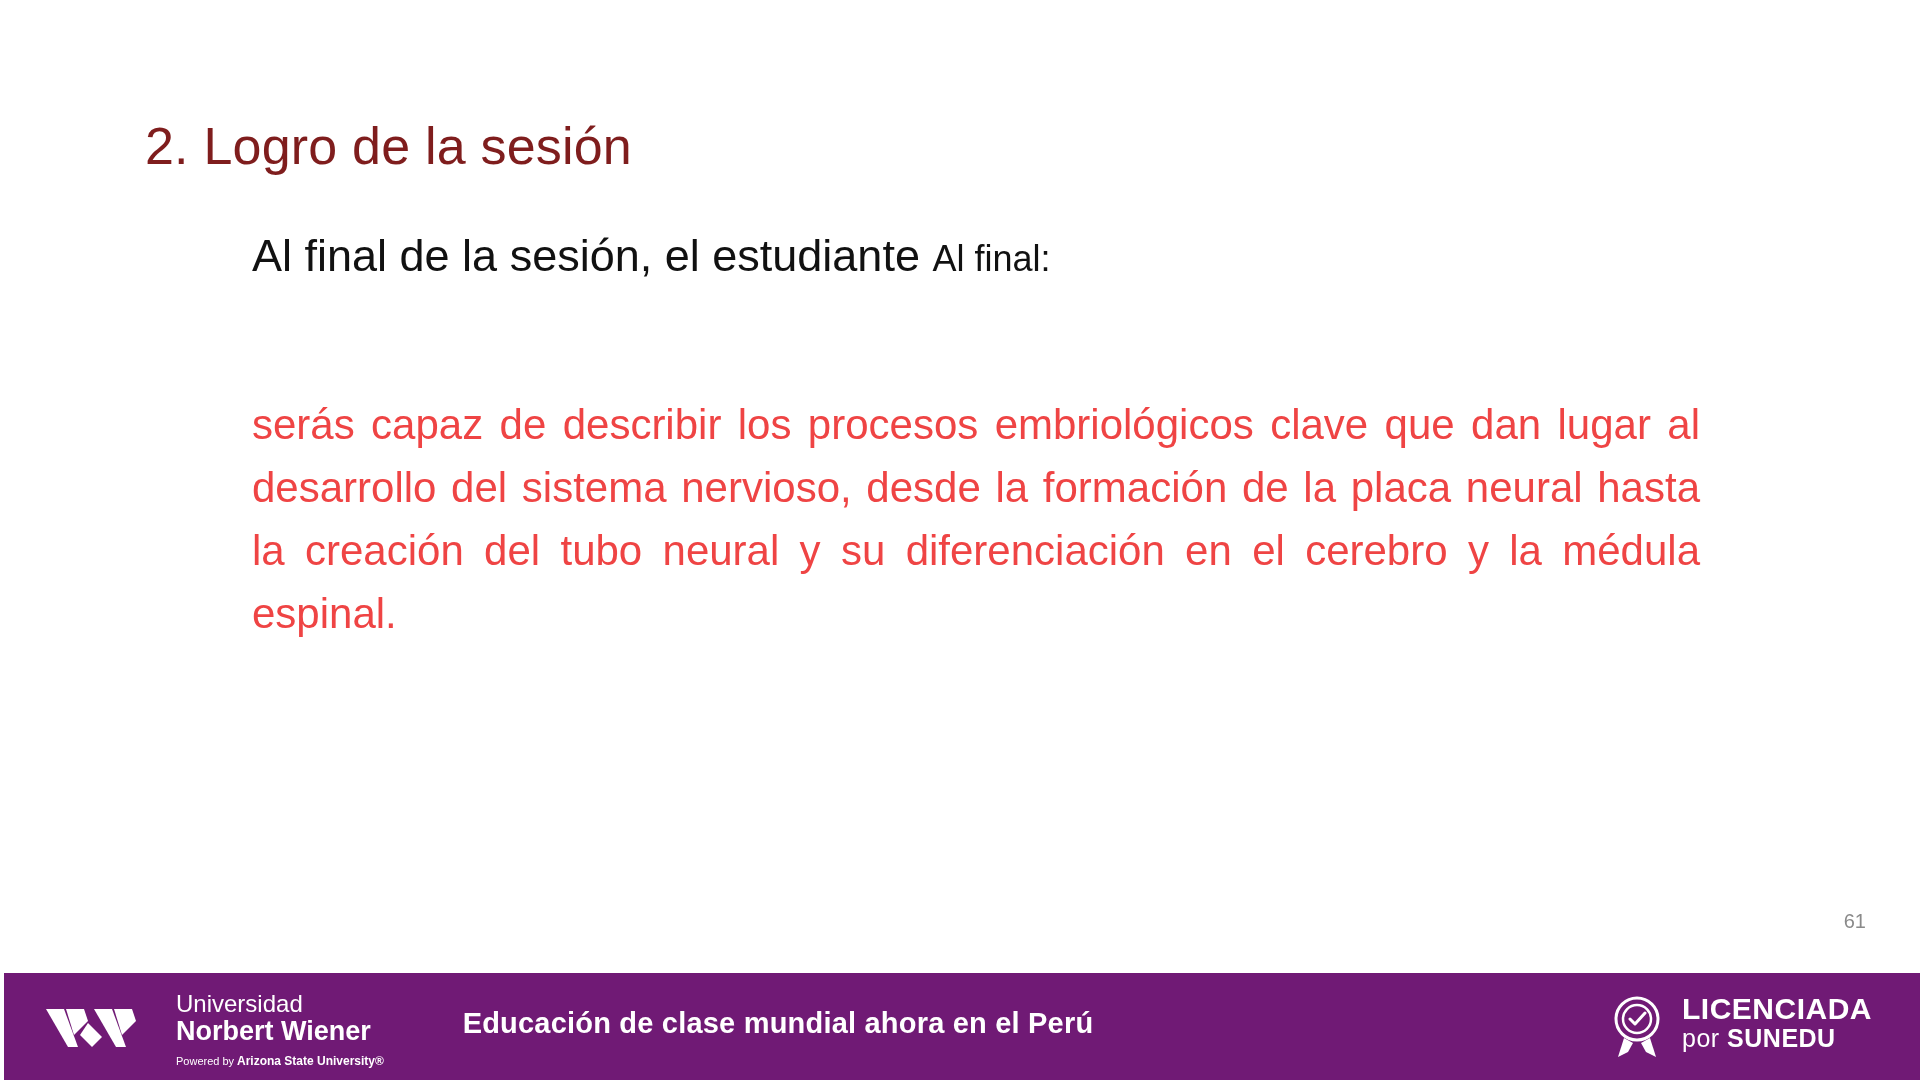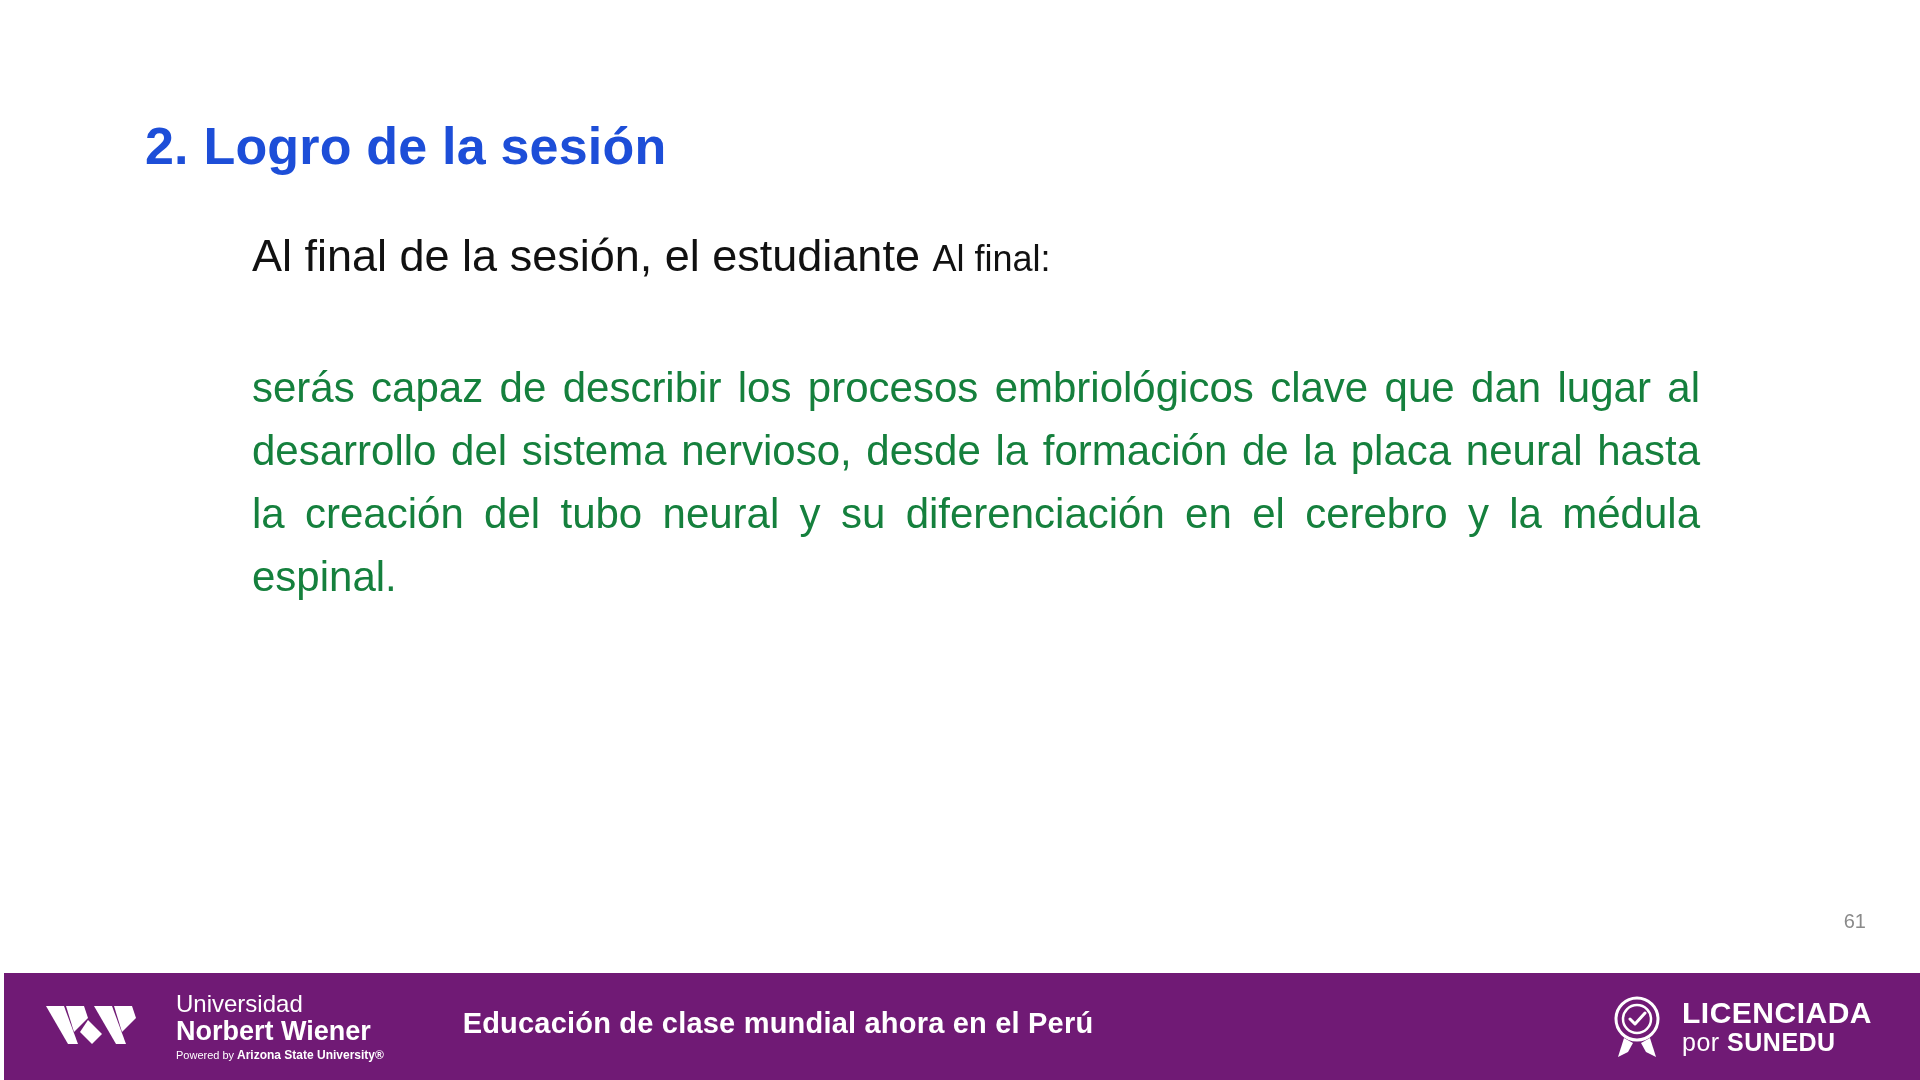--- a/index.html
+++ b/index.html
@@ -17,44 +17,44 @@
     position: relative;
     width: 1920px;
     height: 1080px;
     background: #ffffff;
   }
   .slide-title {
     position: absolute;
     left: 145px;
     top: 116px;
     font-size: 52px;
-    font-weight: bold;
-    color: #1d4ed8;
+    font-weight: normal;
+    color: #7f1d1d;
     letter-spacing: 0.2px;
     white-space: nowrap;
   }
   .body-block {
     position: absolute;
     left: 252px;
     top: 228px;
     width: 1452px;
   }
   .lead-line {
     font-size: 45px;
     color: #111111;
     line-height: 1.25;
     white-space: nowrap;
   }
   .lead-line .lead-small {
     font-size: 36px;
   }
   .paragraph {
-    margin-top: 72px;
+    margin-top: 109px;
     font-size: 42px;
-    color: #15803d;
+    color: #ef4444;
     line-height: 1.5;
     text-align: justify;
     text-justify: inter-word;
     width: 1448px;
   }
   .page-number {
     position: absolute;
     right: 54px;
     top: 910px;
     font-size: 20px;
@@ -90,21 +90,21 @@
     font-size: 24px;
     font-weight: normal;
   }
   .uni-line2 {
     font-size: 27px;
     font-weight: bold;
   }
   .uni-line3 {
     font-size: 12px;
     font-weight: bold;
-    margin-top: 3px;
+    margin-top: 9px;
   }
   .uni-line3 .thin {
     font-weight: normal;
     font-size: 11px;
   }
   .footer-center {
     position: absolute;
     left: 0;
     width: 1548px;
     top: 34px;
@@ -112,21 +112,21 @@
     color: #ffffff;
     font-size: 29px;
     font-weight: bold;
     letter-spacing: 0.2px;
   }
   .footer-right {
     position: absolute;
     right: 52px;
     top: 20px;
     display: flex;
-    align-items: center;
+    align-items: flex-start;
     gap: 14px;
   }
   .seal {
     width: 62px;
     height: 66px;
   }
   .lic-text {
     color: #ffffff;
     line-height: 1.05;
   }

